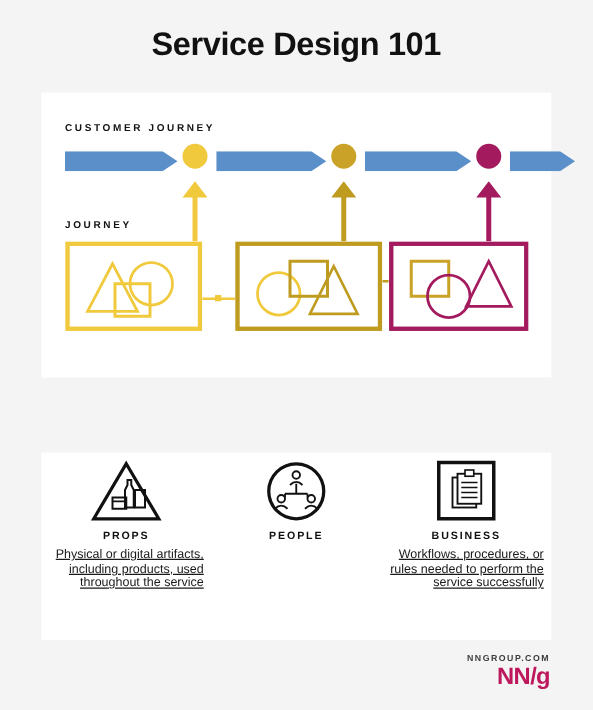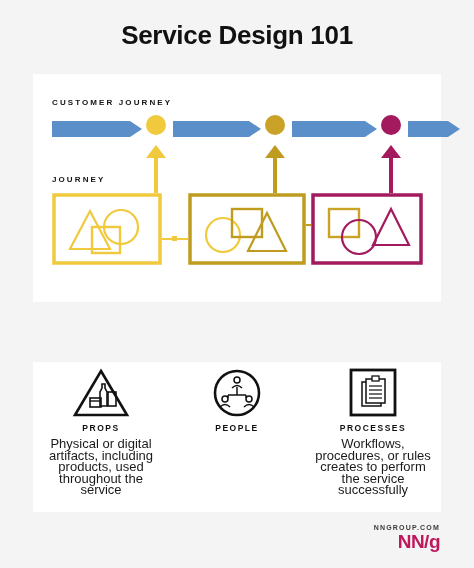--- a/index.html
+++ b/index.html
@@ -57,22 +57,22 @@
   #concepts { position:absolute; left:33px; top:368px; width:408px; height:140px;
               display:flex; }
   .concept { flex:1; display:flex; flex-direction:column; align-items:center; }
   .concept-icon { width:58px; height:50px; margin-bottom:5px; }
   .concept-icon svg { display:block; width:100%; height:100%; }
   .concept-title {
     font-size:8.5px; font-weight:bold; letter-spacing:1.5px; color:#111;
     margin-bottom:5px;
   }
   .concept-desc {
-    font-size:13px; line-height:11.5px; color:#1a1a1a;
-    text-align:center; width:124px;
+    font-size:10px; line-height:11.5px; color:#1a1a1a;
+    text-align:right; width:124px;text-decoration:underline;
   }
 
   
   #footer { position:absolute; right:33px; top:524px; text-align:right; }
   #footer-url { font-size:7px; letter-spacing:1.2px; color:#3b3b3b; font-weight:bold; }
   #footer-logo { font-size:19px; font-weight:bold; color:#be185d; letter-spacing:-0.5px; line-height:22px; }
 </style>
 </head>
 <body>
 
@@ -210,22 +210,22 @@
           <rect x="7" y="2" width="44" height="45" fill="none" stroke="#111" stroke-width="2.8"></rect>
           <rect x="18" y="14" width="19" height="24" fill="none" stroke="#111" stroke-width="1.5"></rect>
           <rect x="22" y="11" width="19" height="24" fill="#fff" stroke="#111" stroke-width="1.5"></rect>
           <rect x="28" y="8" width="7" height="5" fill="#fff" stroke="#111" stroke-width="1.3"></rect>
           <line x1="25" y1="18" x2="38" y2="18" stroke="#111" stroke-width="1.2"></line>
           <line x1="25" y1="22" x2="38" y2="22" stroke="#111" stroke-width="1.2"></line>
           <line x1="25" y1="26" x2="38" y2="26" stroke="#111" stroke-width="1.2"></line>
           <line x1="25" y1="30" x2="38" y2="30" stroke="#111" stroke-width="1.2"></line>
         </svg>
       </div>
-      <div class="concept-title">PROCESSES</div>
-      <div class="concept-desc">Workflows, procedures, or rules creates to perform the service successfully</div>
+      <div class="concept-title">BUSINESS</div>
+      <div class="concept-desc">Workflows, procedures, or rules needed to perform the service successfully</div>
     </div>
   </div>
 
   <div id="footer">
     <div id="footer-url">NNGROUP.COM</div>
     <div id="footer-logo">NN/g</div>
   </div>
 
 </div>
 

